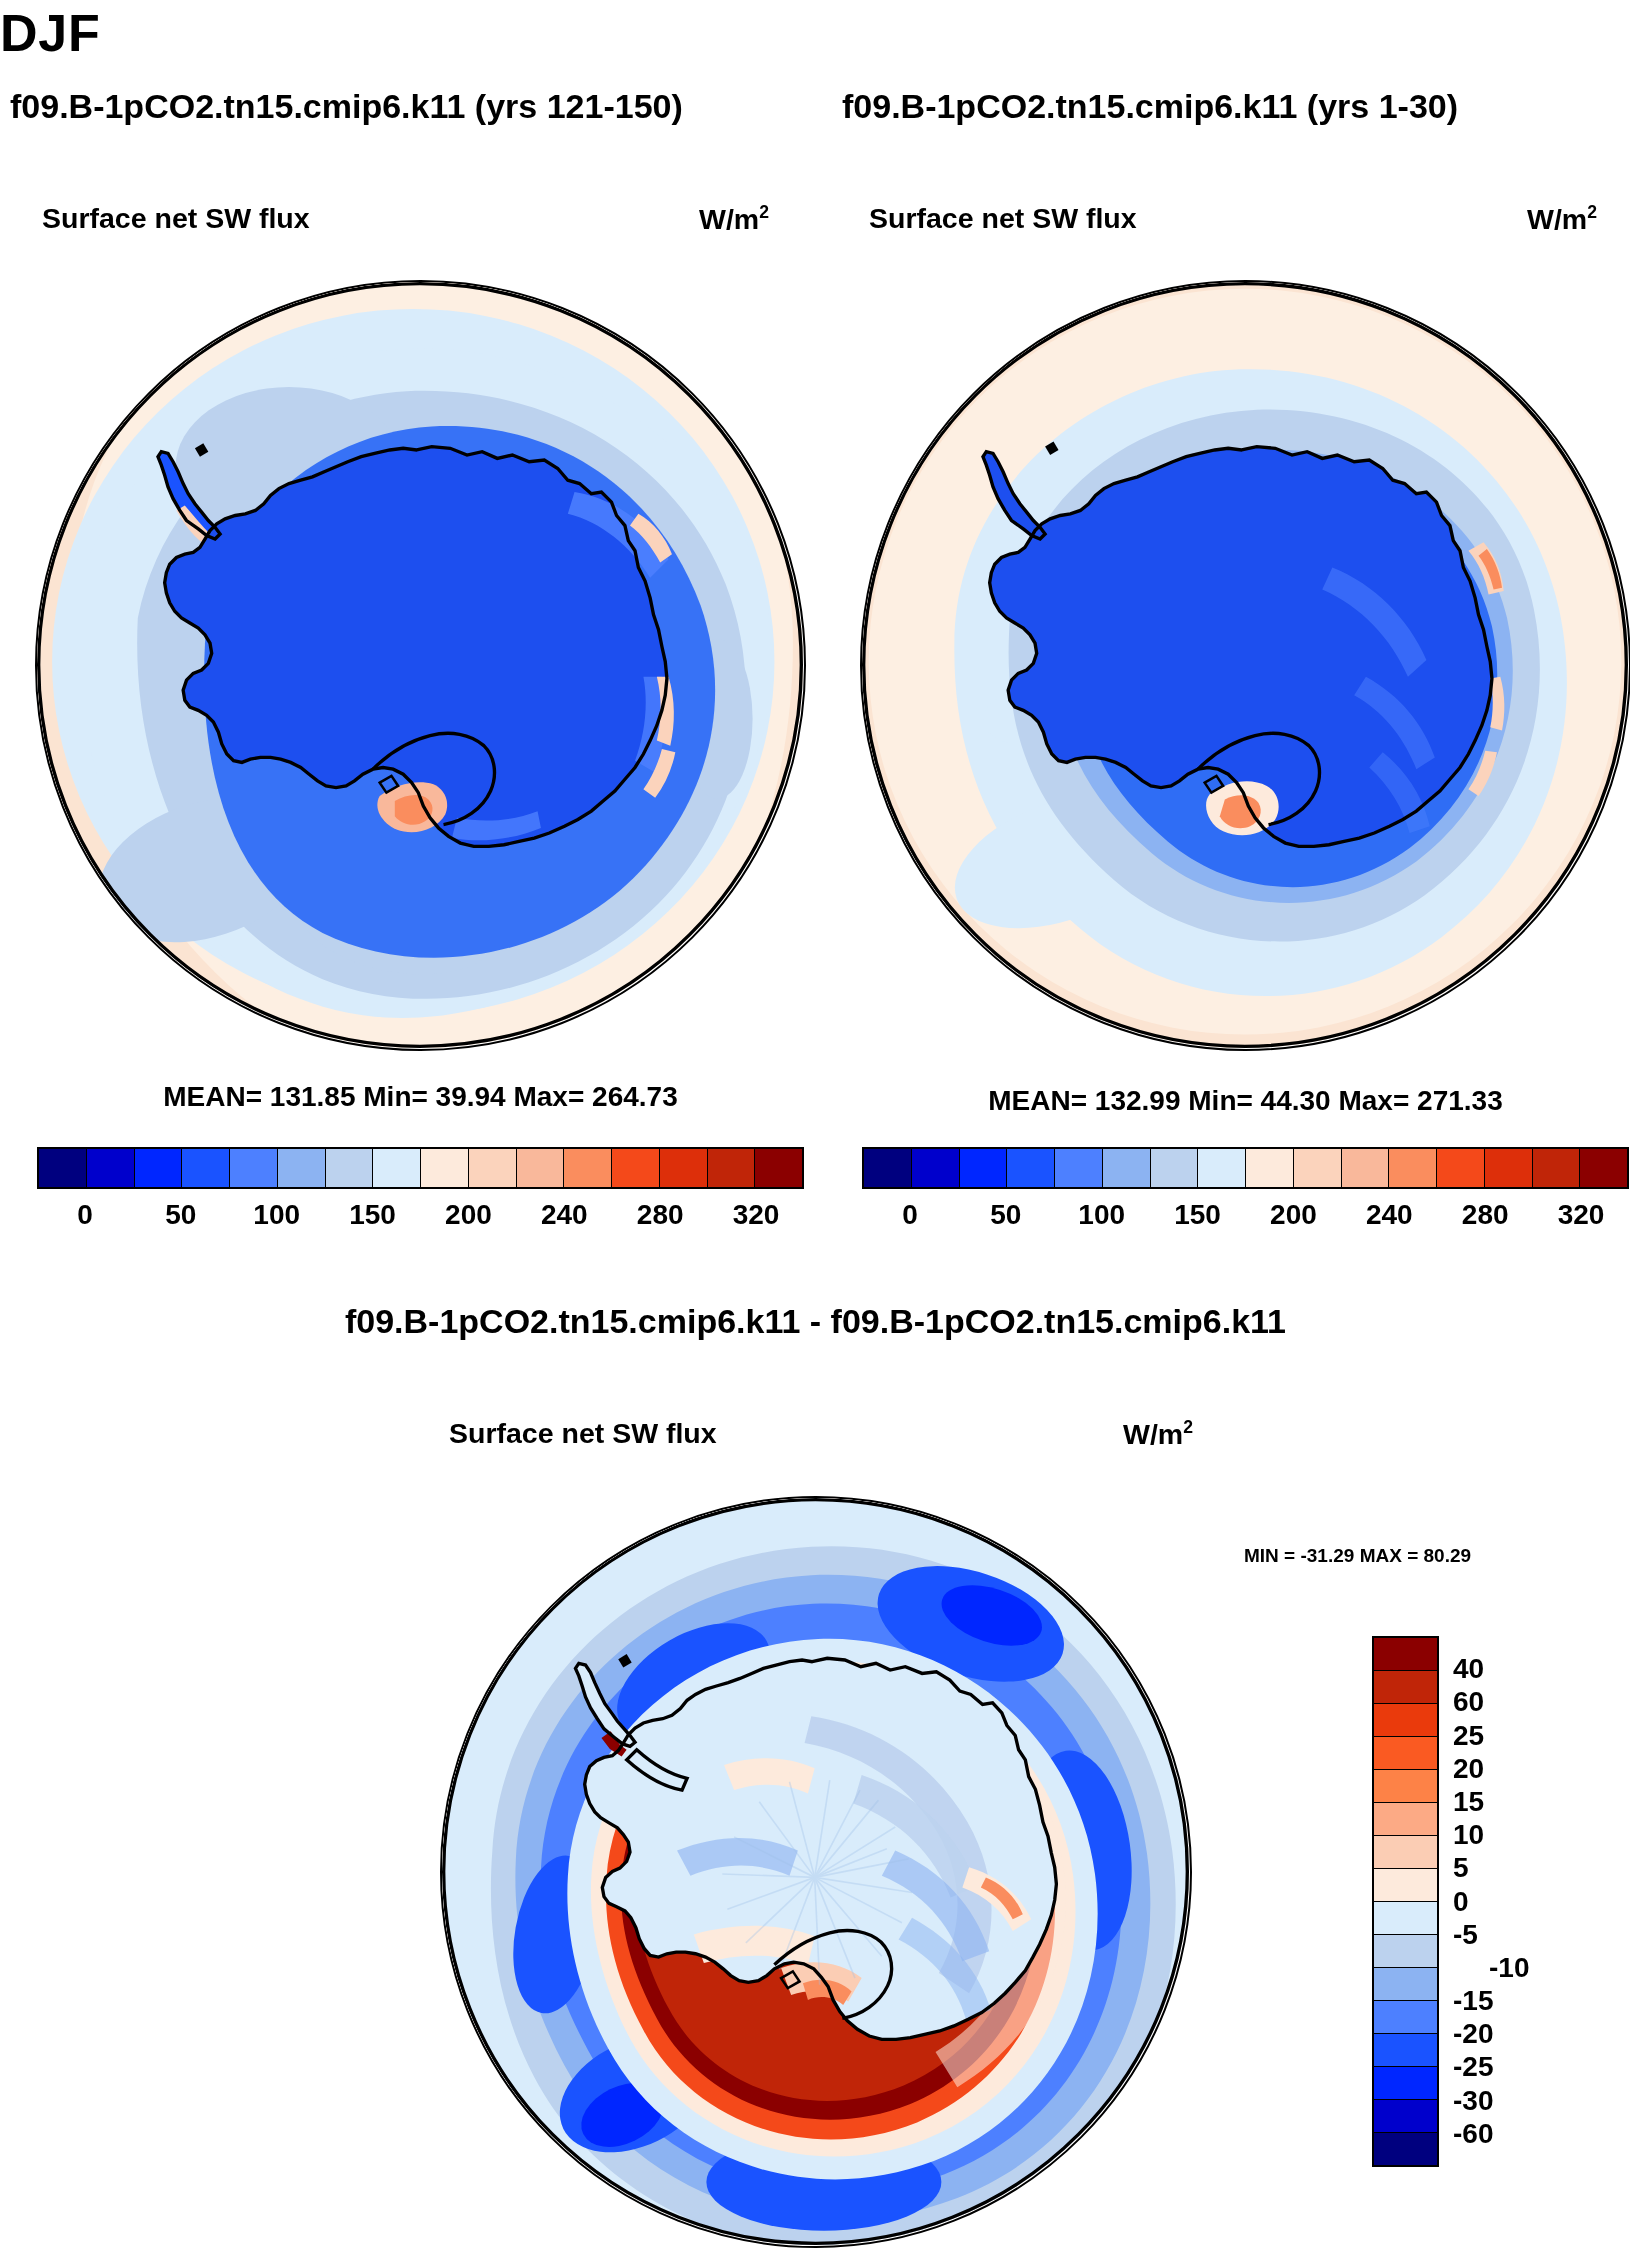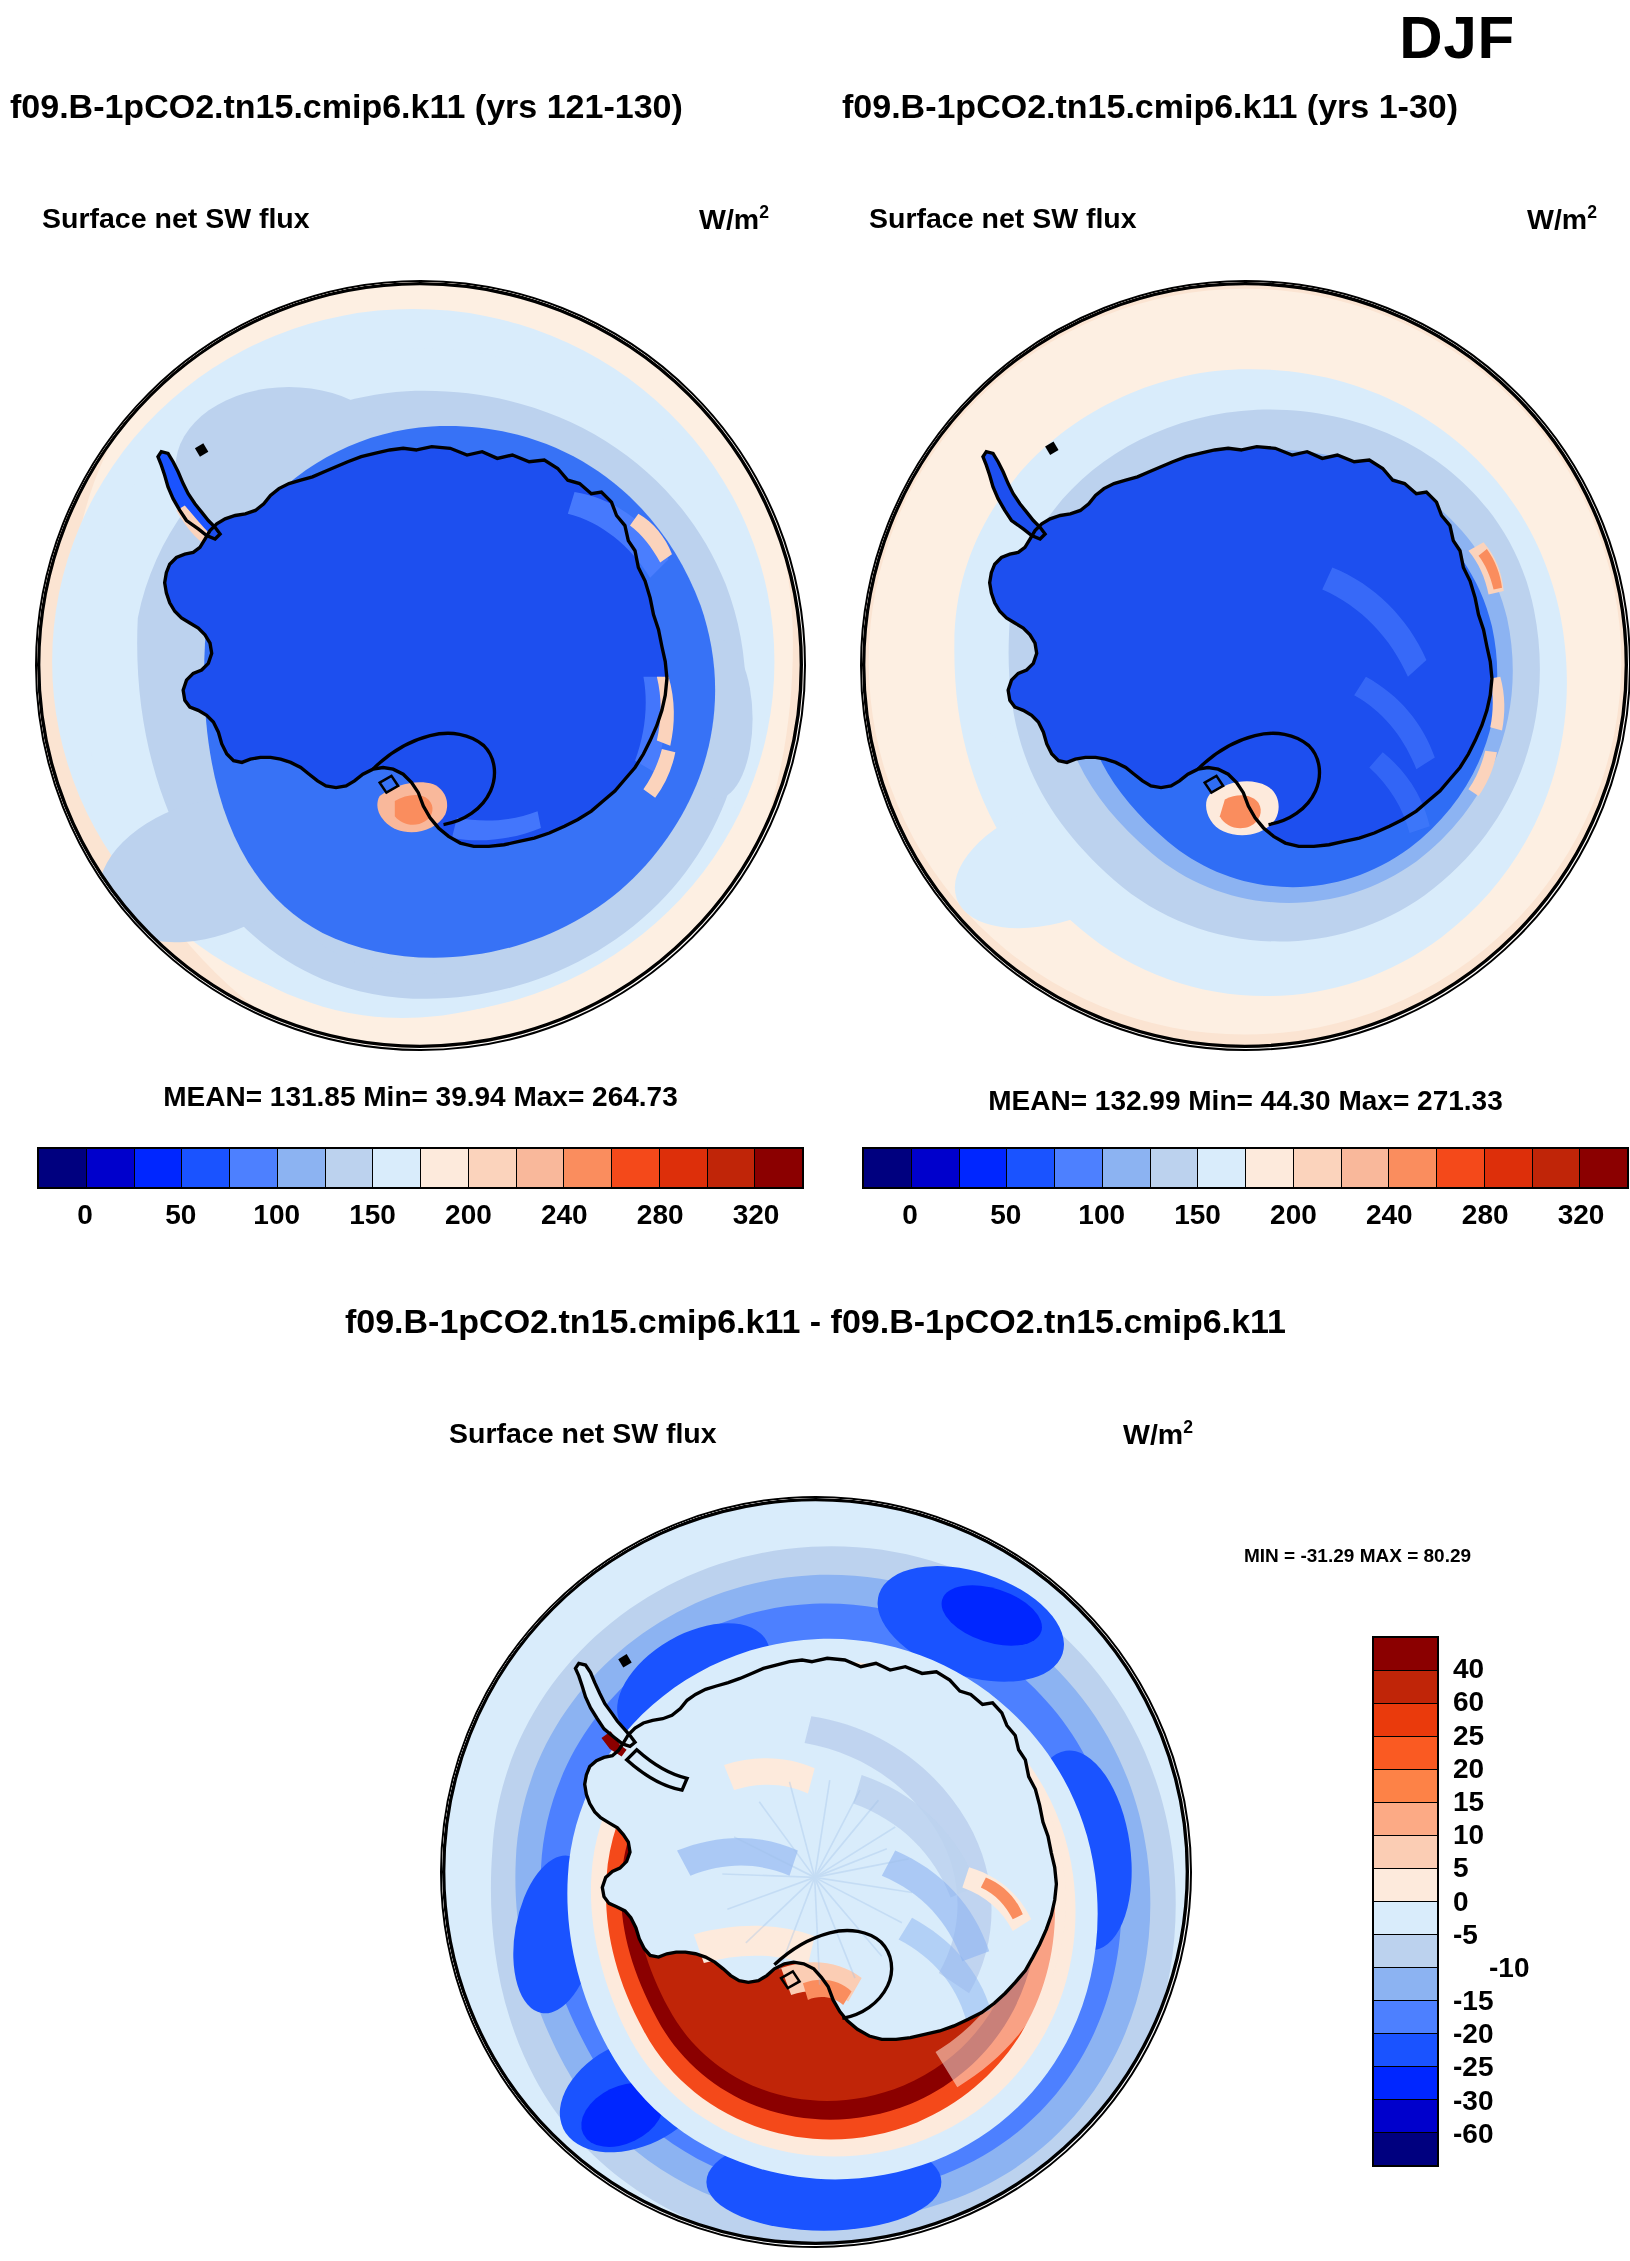--- a/index.html
+++ b/index.html
@@ -3,22 +3,22 @@
 <meta charset="utf-8">
 <style>
   html,body{margin:0;padding:0;background:#ffffff;}
   body{width:1631px;height:2261px;position:relative;overflow:hidden;
        font-family:"Liberation Sans",sans-serif;color:#000;}
 
   .abs{position:absolute;}
 
   
   #season-title{
-    left:0;top:3.4px;width:1515px;text-align:right;
-    font-size:60px;font-weight:bold;letter-spacing:0.8px;
+    left:0;top:3.4px;width:1515px;text-align:left;
+    font-size:52px;font-weight:bold;letter-spacing:0.8px;
   }
   .case-title{
     top:87px;font-size:34px;font-weight:bold;white-space:nowrap;
   }
   #case-title-left{left:10px;}
   #case-title-right{left:842px;}
 
   #diff-title{
     left:0;top:1302px;width:1631px;text-align:center;
     font-size:34px;font-weight:bold;
@@ -54,21 +54,21 @@
   .vbar-ticks span{position:absolute;font-size:28px;font-weight:bold;
       transform:translateY(-50%);white-space:nowrap;text-align:left;}
 
   .minmax{position:absolute;font-size:19px;font-weight:bold;white-space:nowrap;}
 </style>
 </head>
 <body>
 
 <div class="abs" id="season-title">DJF</div>
 
-<div class="abs case-title" id="case-title-left">f09.B-1pCO2.tn15.cmip6.k11 (yrs 121-130)</div>
+<div class="abs case-title" id="case-title-left">f09.B-1pCO2.tn15.cmip6.k11 (yrs 121-150)</div>
 
 <div class="abs case-title" id="case-title-right">f09.B-1pCO2.tn15.cmip6.k11 (yrs 1-30)</div>
 
 <div class="panel-head" style="left:42px;top:202px;">Surface net SW flux</div>
 <div class="units" style="left:699px;top:202px;">
   <span>W/m</span><sup>2</sup>
 </div>
 
 <div class="map-frame" id="map-left" style="left:35px;top:280px;width:771px;height:771px;">
   <svg width="766" height="766" viewBox="0 0 912 912">

